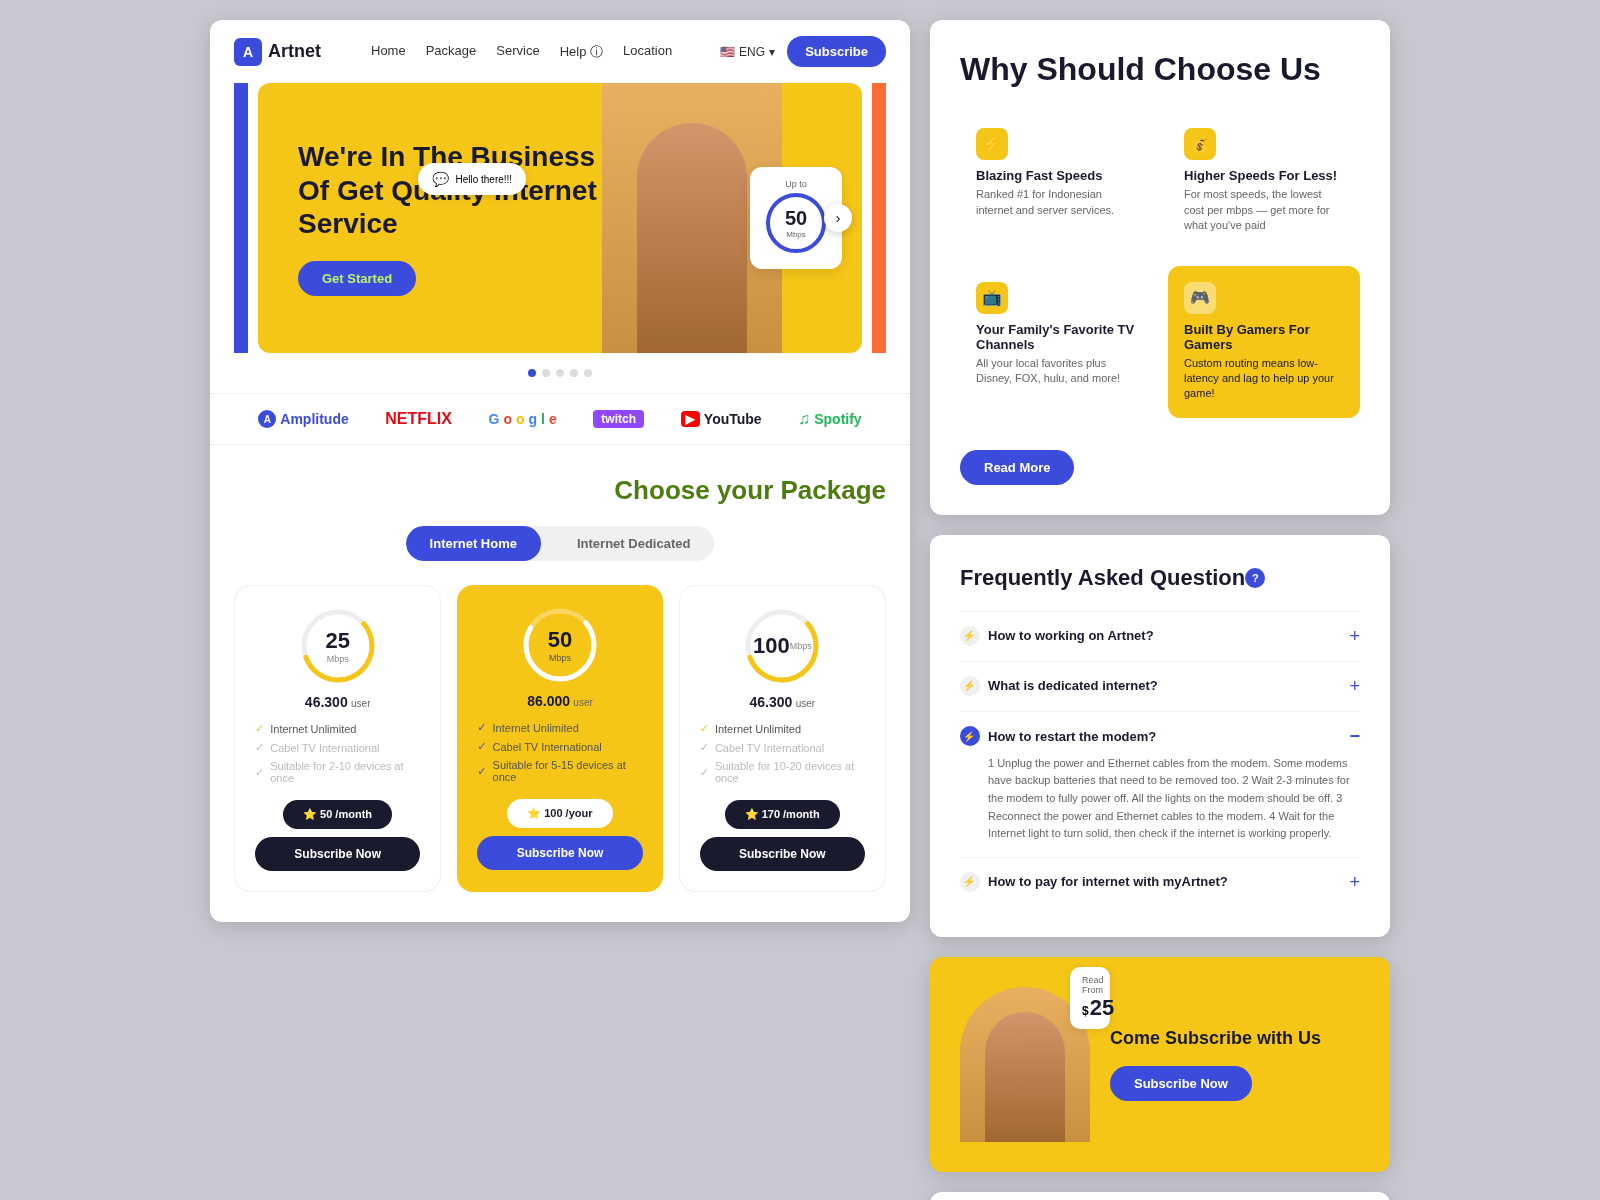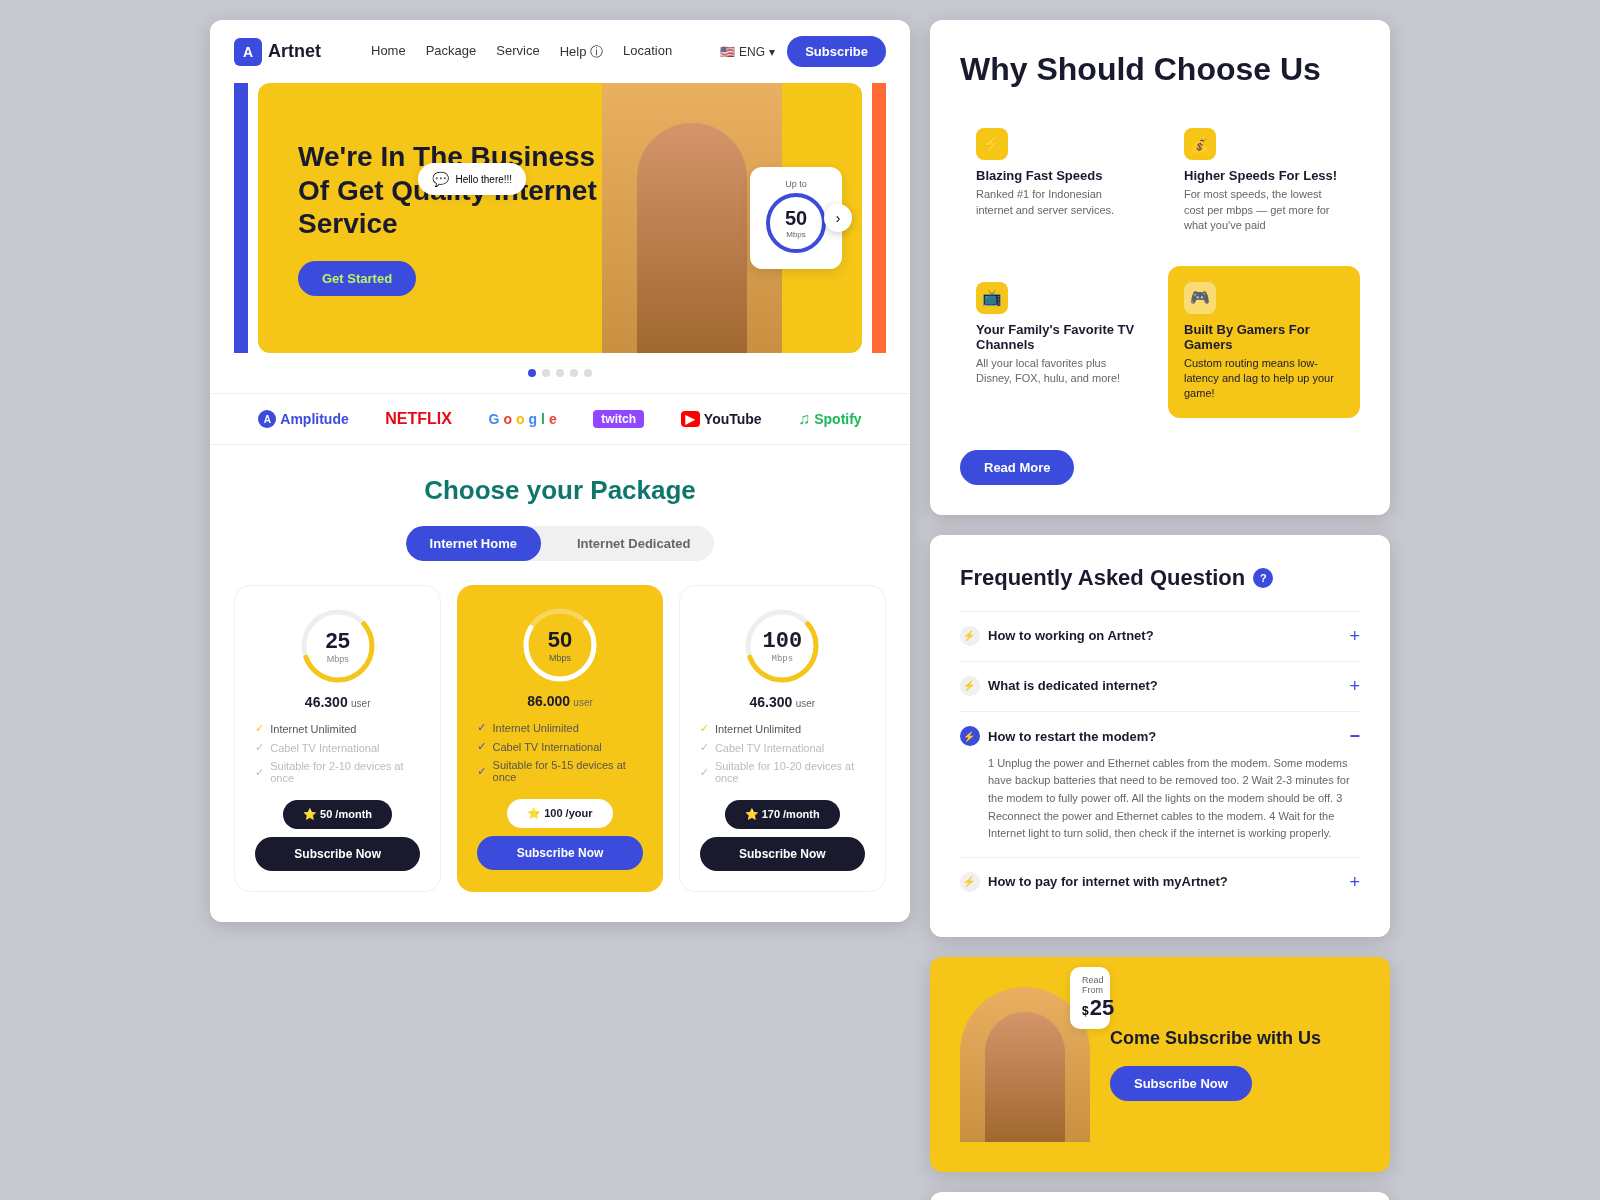--- a/index.html
+++ b/index.html
@@ -39,21 +39,21 @@
     
     .brands { display: flex; align-items: center; justify-content: space-around; padding: 16px 30px; border-top: 1px solid #f0f0f0; border-bottom: 1px solid #f0f0f0; }
     .brand-item { font-size: 14px; font-weight: 700; display: flex; align-items: center; gap: 4px; }
     .brand-amplitude { color: #3b4bdb; }
     .brand-netflix { color: #e50914; font-size: 16px; }
     .brand-twitch { color: #9146ff; background: #9146ff; color: #fff; padding: 2px 8px; border-radius: 4px; font-size: 12px; }
     .brand-spotify { color: #1db954; }
 
     
     .packages { padding: 30px 24px; }
-    .section-title { text-align: center; font-size: 26px; font-weight: 800; color: #0f766e; margin-bottom: 20px; }
+    .section-title { text-align: right; font-size: 26px; font-weight: 800; color: #4d7c0f; margin-bottom: 20px; }
     .pkg-tabs { display: flex; justify-content: center; gap: 12px; margin-bottom: 24px; border-radius: 24px; overflow: hidden; background: #f0f0f0; width: fit-content; margin: 0 auto 24px; }
     .pkg-tab { padding: 10px 24px; font-size: 13px; cursor: pointer; font-weight: 600; }
     .pkg-tab.active { background: #3b4bdb; color: #fff; border-radius: 24px; }
     .pkg-tab.inactive { color: #666; }
     .pkg-cards { display: flex; gap: 16px; margin-top: 16px; }
     .pkg-card { flex: 1; border-radius: 16px; padding: 20px; background: #fff; border: 1px solid #f0f0f0; text-align: center; position: relative; }
     .pkg-card.featured { background: #f5c518; border: none; }
     .pkg-price { font-size: 12px; color: #666; margin-bottom: 12px; }
     .pkg-price strong { font-size: 14px; color: #1a1a2e; }
     .pkg-features { list-style: none; text-align: left; font-size: 11px; color: #555; margin-bottom: 16px; }
@@ -75,21 +75,21 @@
     .why-card.highlighted { background: #f5c518; }
     .why-icon { width: 32px; height: 32px; background: #f5c518; border-radius: 8px; display: flex; align-items: center; justify-content: center; font-size: 16px; margin-bottom: 8px; }
     .why-card.highlighted .why-icon { background: rgba(255,255,255,0.4); }
     .why-card-title { font-size: 13px; font-weight: 700; color: #1a1a2e; margin-bottom: 4px; }
     .why-card-desc { font-size: 11px; color: #666; line-height: 1.4; }
     .why-card.highlighted .why-card-desc { color: #1a1a2e; }
     .read-more-btn { background: #3b4bdb; color: #fff; border: none; border-radius: 20px; padding: 10px 24px; font-size: 13px; cursor: pointer; font-weight: 600; }
 
     
     .faq-section { background: #fff; border-radius: 12px; padding: 30px; box-shadow: 0 4px 20px rgba(0,0,0,0.15); }
-    .faq-title { font-size: 22px; font-weight: 800; color: #1a1a2e; margin-bottom: 20px; display: flex; align-items: center; gap: 8px; }
+    .faq-title { font-size: 22px; font-weight: 800; color: #1a1a2e; margin-bottom: 20px; display: flex; align-items: center; gap: 0; }
     .faq-title-icon { width: 20px; height: 20px; background: #3b4bdb; border-radius: 50%; display: flex; align-items: center; justify-content: center; color: #fff; font-size: 11px; }
     .faq-item { border-top: 1px solid #f0f0f0; padding: 14px 0; display: flex; justify-content: space-between; align-items: flex-start; }
     .faq-item.open { }
     .faq-q { font-size: 13px; font-weight: 600; color: #1a1a2e; display: flex; align-items: center; gap: 8px; flex: 1; }
     .faq-bullet { width: 20px; height: 20px; border-radius: 50%; background: #f0f0f0; display: flex; align-items: center; justify-content: center; font-size: 10px; flex-shrink: 0; }
     .faq-bullet.active { background: #3b4bdb; color: #fff; }
     .faq-toggle { font-size: 18px; color: #3b4bdb; cursor: pointer; flex-shrink: 0; }
     .faq-answer { font-size: 11px; color: #666; line-height: 1.6; margin-top: 8px; padding-left: 28px; }
 
     
@@ -256,21 +256,21 @@
         <br>
         <button class="pkg-subscribe featured">Subscribe Now</button>
       </div>
 
       <div class="pkg-card">
         <div style="position:relative;width:80px;height:80px;margin:0 auto 8px;">
           <svg width="80" height="80" viewBox="0 0 80 80">
             <circle cx="40" cy="40" r="34" fill="none" stroke="#eee" stroke-width="5"></circle>
             <circle cx="40" cy="40" r="34" fill="none" stroke="#f5c518" stroke-width="5" stroke-dasharray="120 94" stroke-dashoffset="25" stroke-linecap="round"></circle>
           </svg>
-          <div style="position:absolute;inset:0;display:flex;flex-direction:column;align-items:center;justify-content:center;font-family:Liberation Mono, monospace;">
+          <div style="position:absolute;inset:0;display:flex;flex-direction:row;align-items:center;justify-content:center;">
             <span style="font-size:22px;font-weight:900;color:#1a1a2e;">100</span>
             <span style="font-size:9px;color:#888;">Mbps</span>
           </div>
         </div>
         <div class="pkg-price"><strong>46.300</strong> <small>user</small></div>
         <ul class="pkg-features">
           <li><span class="check">✓</span> Internet Unlimited</li>
           <li>
               <span class="pkg-gray">✓</span> 
               <span style="color:#bbb;">Cabel TV International</span>

